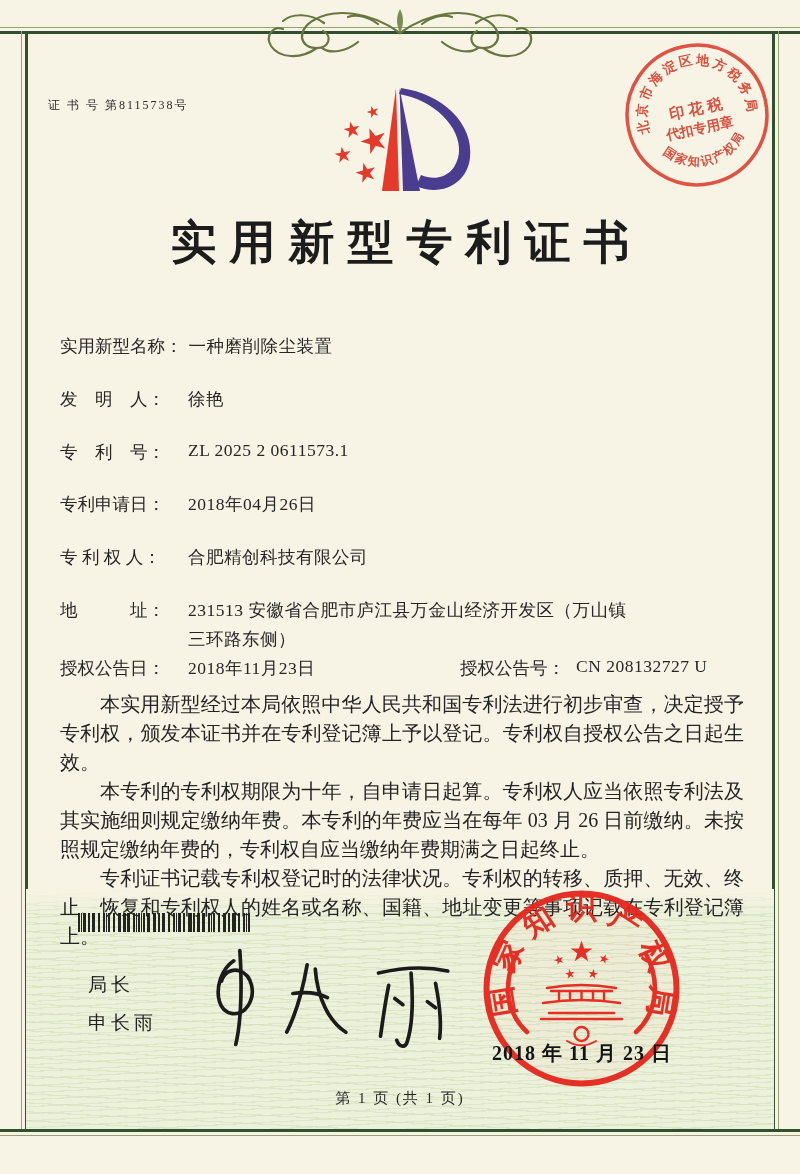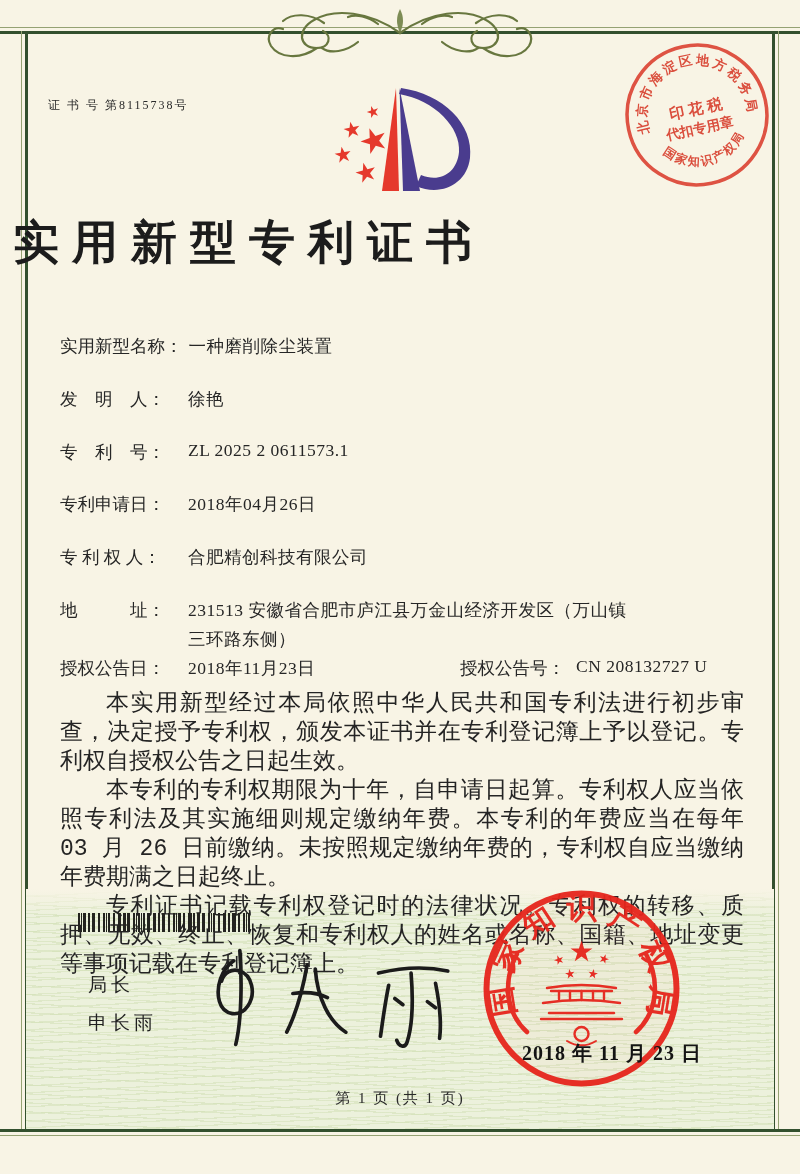--- a/index.html
+++ b/index.html
@@ -17,54 +17,54 @@
     background:
       repeating-linear-gradient(177deg, rgba(210,224,182,.55) 0 1.2px, rgba(236,242,221,0) 1.2px 7px),
       repeating-linear-gradient(183deg, rgba(203,219,172,.45) 0 1.2px, rgba(236,242,221,0) 1.2px 9px),
       #ecf1dc;}
   .band-fade{position:absolute;left:26px;right:26px;top:889px;height:26px;
     background:linear-gradient(#f8f4e5,rgba(248,244,229,0));}
 
   
   .cert-no{position:absolute;left:48px;top:97px;font-size:12px;letter-spacing:2px;color:#2a2a2a;}
   .logo{position:absolute;left:330px;top:84px;}
-  .title{position:absolute;left:0;right:0;top:212px;font-size:46px;font-weight:700;
+  .title{position:absolute;left:0;right:0;top:212px;text-align:center;font-size:46px;font-weight:700;
     letter-spacing:13px;text-indent:13px;color:#1c1c1c;}
 
   
   .tax-stamp{position:absolute;left:616px;top:34px;transform:rotate(-12deg);opacity:.92;}
 
   
   .fields{position:absolute;left:60px;top:334px;right:48px;height:352px;font-size:17.5px;color:#262626;}
   .frow{position:absolute;left:0;right:0;white-space:nowrap;}
   .f-label{display:inline-block;min-width:122px;vertical-align:top;}
   .f-value{margin-left:6px;letter-spacing:.5px;}
   .f-pair2{position:absolute;left:400px;top:0;}
   .f-line2{position:absolute;left:128px;top:29px;letter-spacing:.5px;}
 
   
-  .bodytext{position:absolute;left:60px;right:56px;top:690px;font-size:23px;line-height:29px;
-    text-align:justify;color:#242424;font-family:Liberation Mono, monospace;}
+  .bodytext{position:absolute;left:60px;right:56px;top:690px;font-size:20px;line-height:29px;
+    text-align:justify;color:#242424;}
   .bodytext p{margin:0;text-indent:2em;}
 
   
   .barcode{position:absolute;left:78px;top:913px;width:174px;height:19px;
     background:
       repeating-linear-gradient(90deg,#23231f 0 2px,transparent 2px 5px),
       repeating-linear-gradient(90deg,#23231f 0 1px,transparent 1px 7px),
       repeating-linear-gradient(90deg,transparent 0 3px,#23231f 3px 4px,transparent 4px 11px);}
 
   
   .sig-title{position:absolute;left:88px;top:972px;font-size:19px;letter-spacing:4px;color:#1f1f1f;text-align:center;}
   .sig-name{position:absolute;left:88px;top:1010px;font-size:19px;letter-spacing:4px;color:#1f1f1f;}
   .sig-script{position:absolute;left:195px;top:942px;}
 
   
   .seal{position:absolute;left:479px;top:886px;opacity:.95;}
-  .seal-date{position:absolute;left:522px;top:1040px;font-size:20px;letter-spacing:1px;color:#141414;font-weight:600;}
+  .seal-date{position:absolute;left:492px;top:1040px;font-size:20px;letter-spacing:1px;color:#141414;font-weight:600;}
 
   
   .footer{position:absolute;left:0;right:0;top:1089px;text-align:center;font-size:15px;color:#2a2a2a;letter-spacing:2px;}
 
   .ornament{position:absolute;left:238px;top:4px;}
 </style>
 </head>
 <body>
 
 <div class="page">

